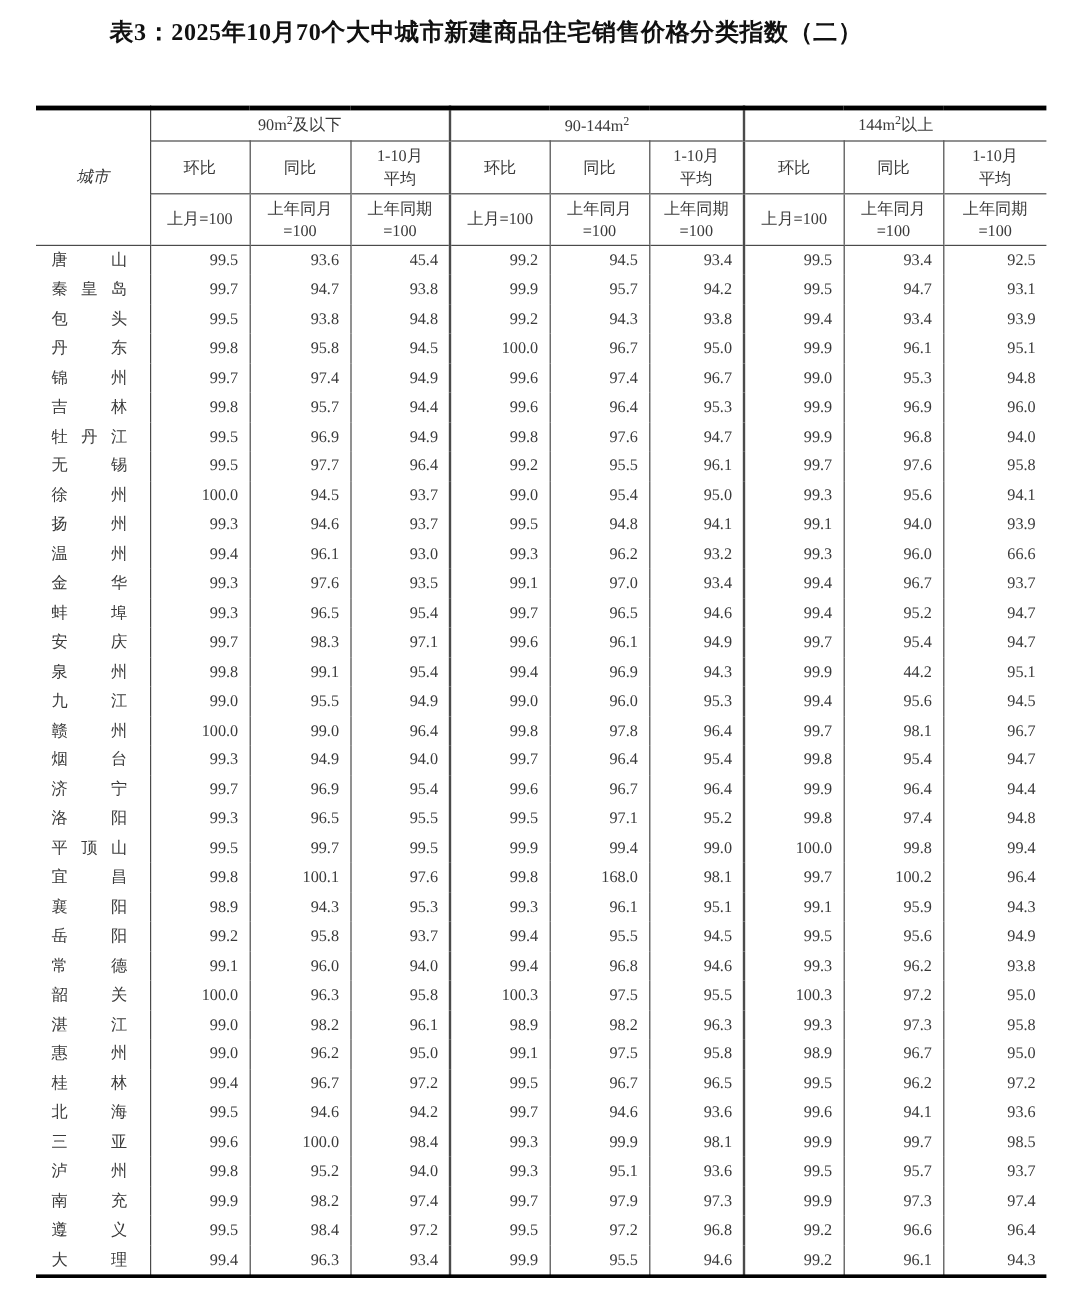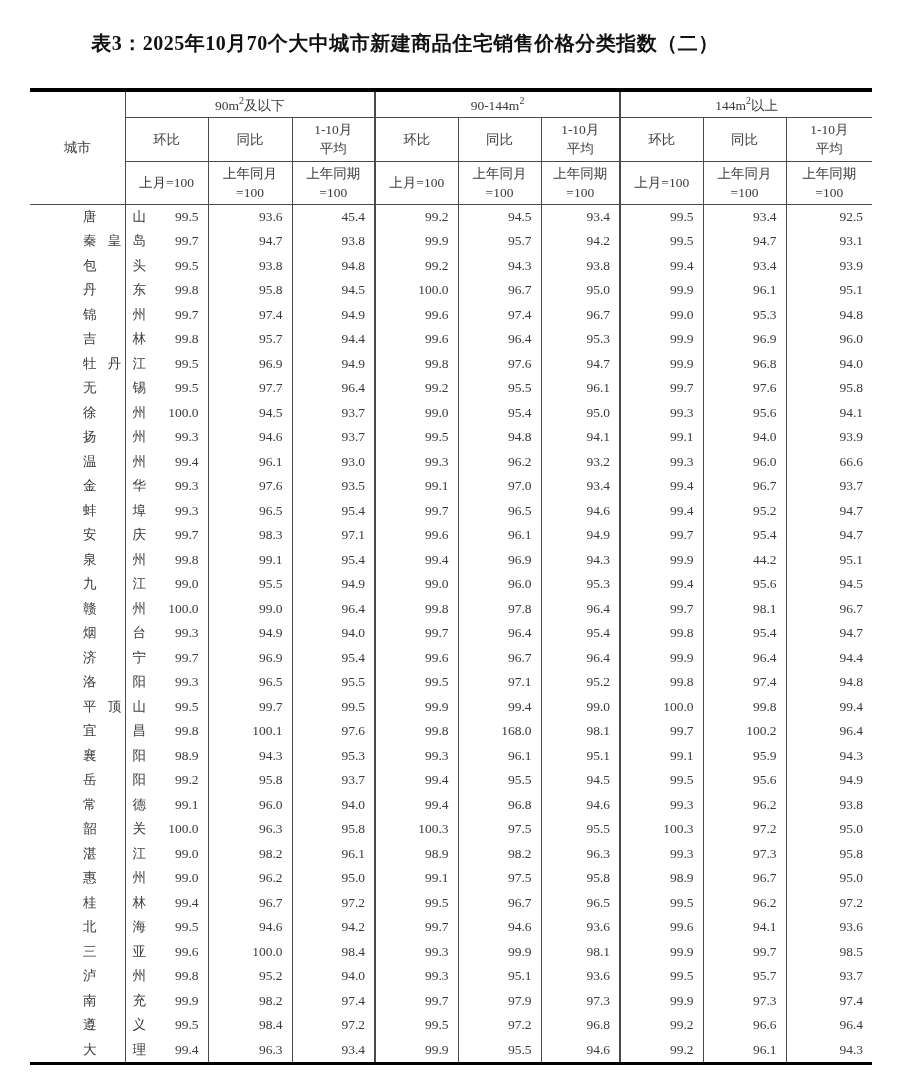--- a/index.html
+++ b/index.html
@@ -8,52 +8,52 @@
     --rule:#000000;
   }
   html,body{margin:0;padding:0;background:#ffffff;}
   .page{
     position:relative;width:898px;height:1080px;background:#ffffff;
     overflow:hidden;
     font-family:"Liberation Serif","DejaVu Serif",serif;
     color:var(--ink);
   }
   .title{
-    position:absolute;top:30px;left:0;width:810px;
+    position:absolute;top:13px;left:0;width:810px;
     text-align:center;font-weight:bold;font-size:20px;color:#111;
     letter-spacing:0.5px;
   }
   table.idx{
     position:absolute;top:88px;left:30px;width:842px;
     border-collapse:collapse;table-layout:fixed;
     border-top:4px solid var(--rule);
     border-bottom:3px solid var(--rule);
     font-size:13.5px;
   }
   thead th{font-weight:normal;color:#3a3a3a;text-align:center;vertical-align:middle;padding:0;}
   tr.h1{height:27px;}
   tr.h2{height:44px;}
   tr.h3{height:43px;font-family:Liberation Serif, serif;}
-  th.cityh{border-bottom:1px solid var(--line);}
+  th.cityh{border-bottom:1px solid var(--line);font-style:italic;}
   th.g{border-left:1px solid var(--line);border-bottom:1px solid var(--line);}
   th.g.gsep{border-left:2px solid var(--line);margin-left:11px;}
   th.m{border-left:1px solid var(--line);border-bottom:1px solid var(--line);}
   th.m.gsep{border-left:2px solid var(--line);}
   sup{font-size:10px;}
   .ln{display:block;line-height:19px;}
   tbody td{
     height:24.5px;line-height:24.5px;padding:0;
     color:#3a3a3a;
   }
   td.val{text-align:right;padding-right:9px;border-left:1px solid var(--line);}
   td.val.gsep{border-left:2px solid var(--line);}
   td.city{padding-left:13px;}
   .city-name{
     display:inline-block;width:63px;
-    text-align:justify;text-align-last:justify;text-justify:inter-character;margin-left:40px;
+    text-align:justify;text-align-last:justify;text-justify:inter-character;
   }
 </style>
 </head>
 <body>
 
 <div class="page">
   <div class="title">表3：2025年10月70个大中城市新建商品住宅销售价格分类指数（二）</div>
 
   <table class="idx">
     <colgroup>

